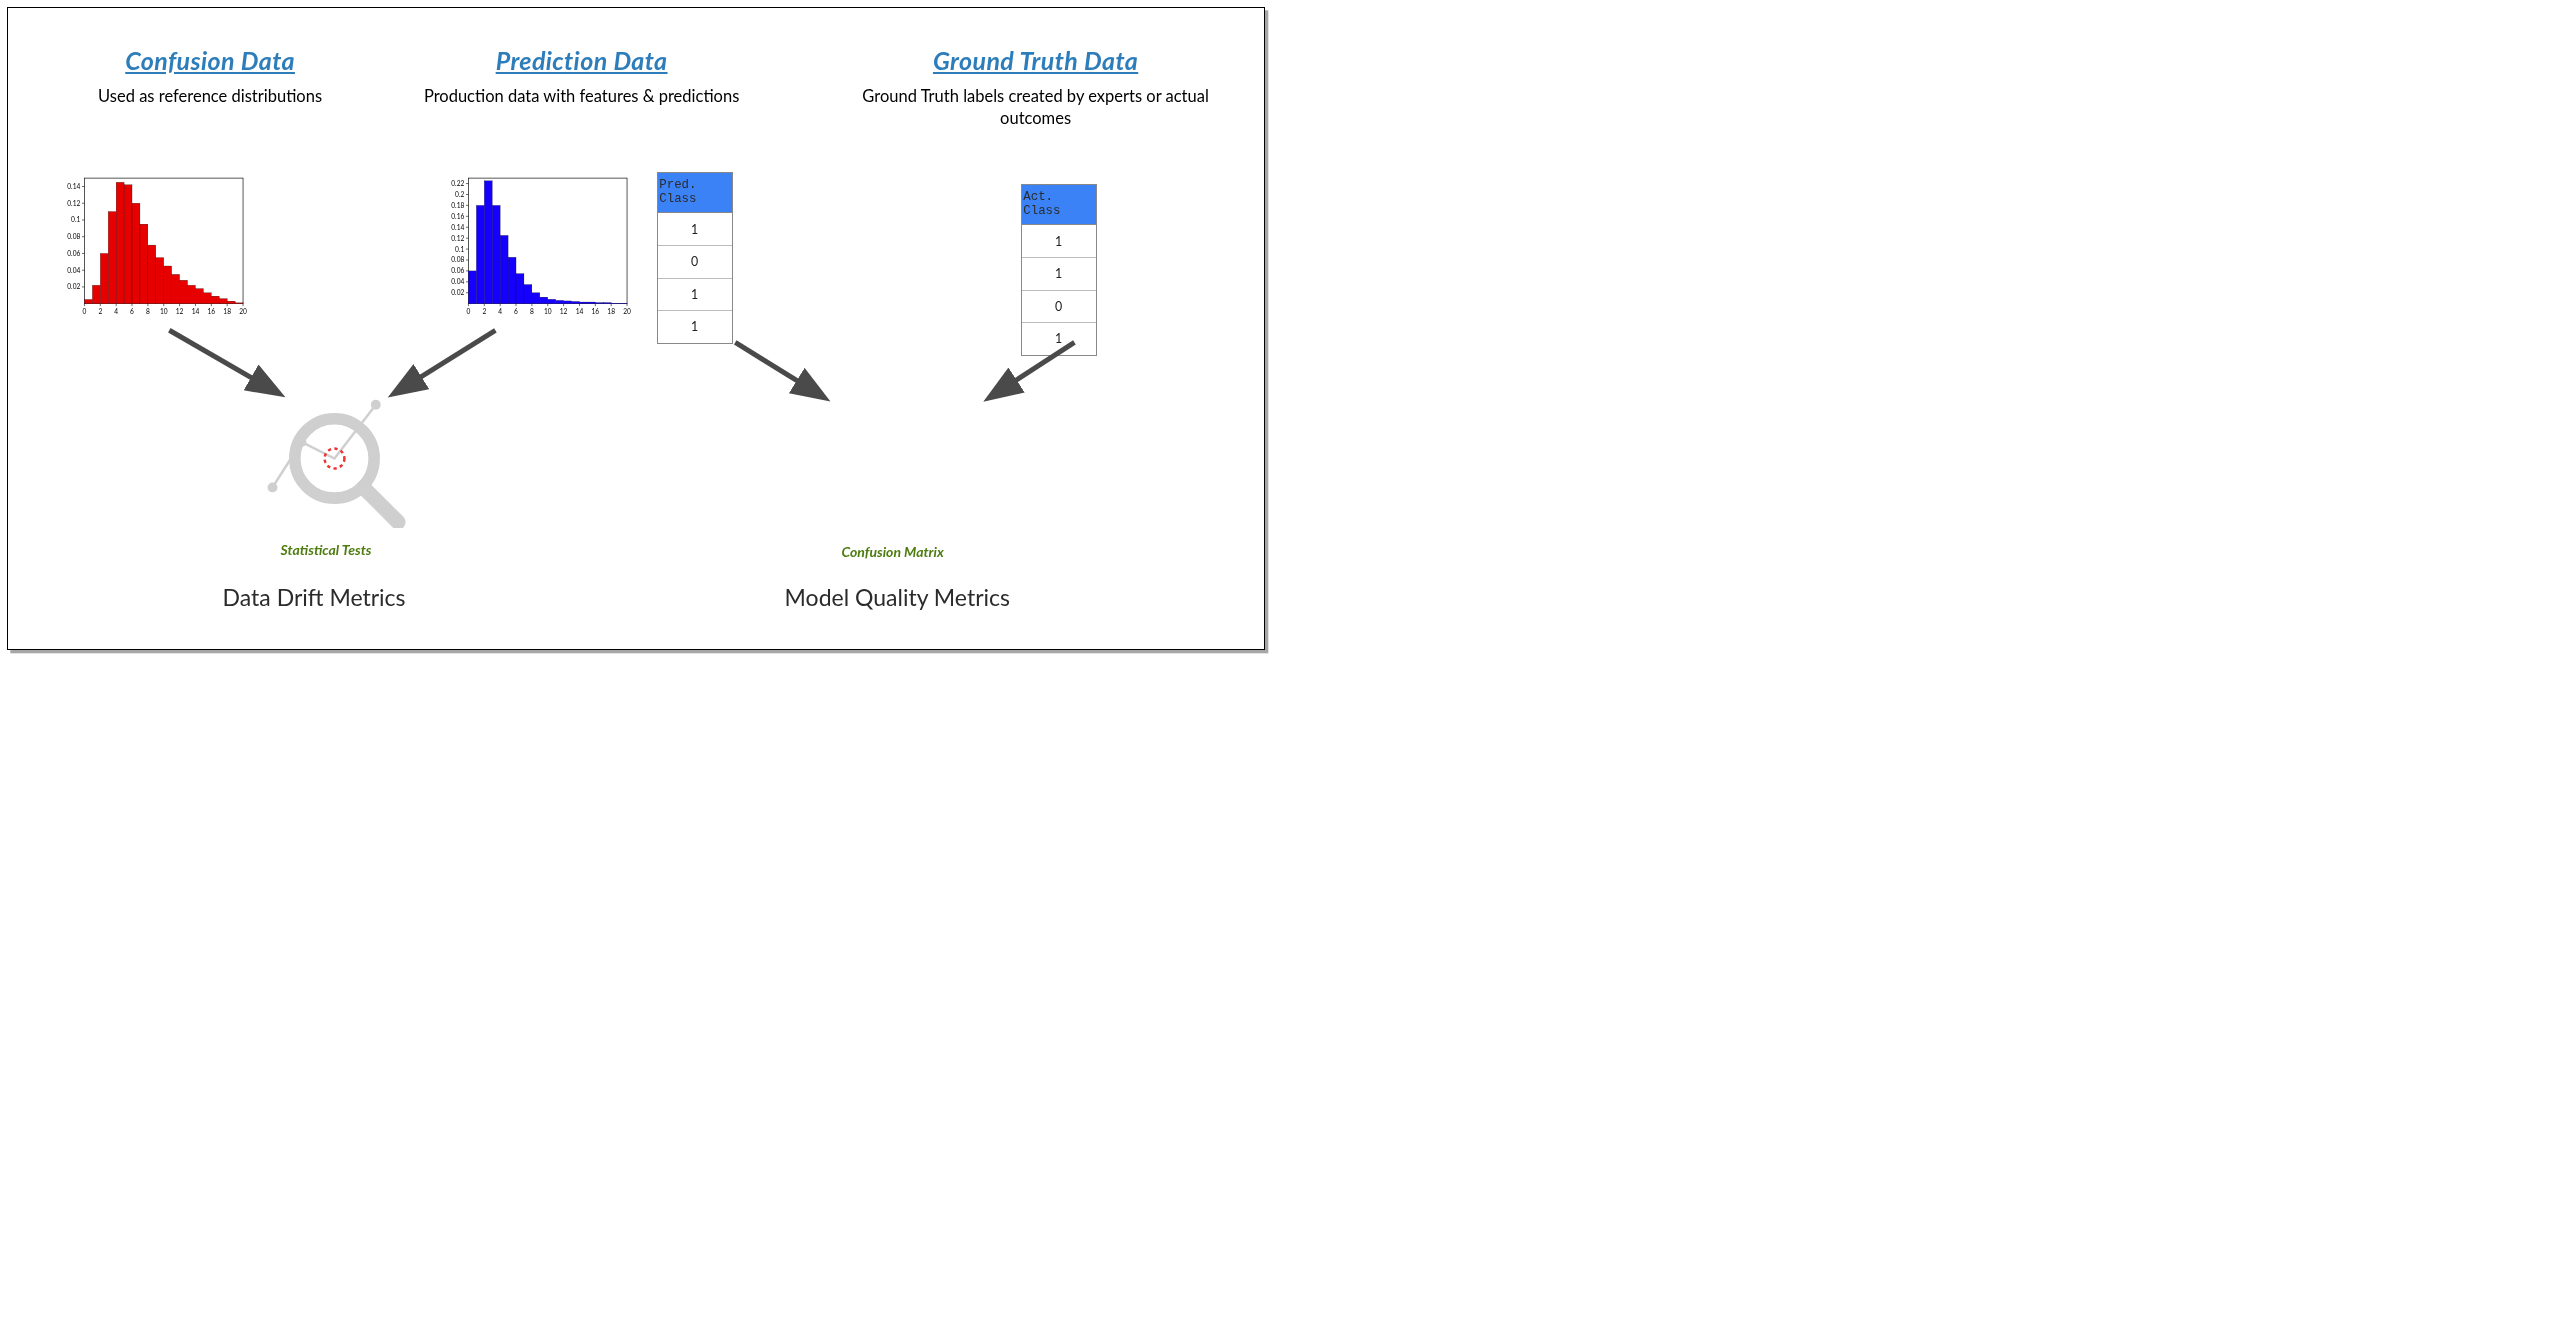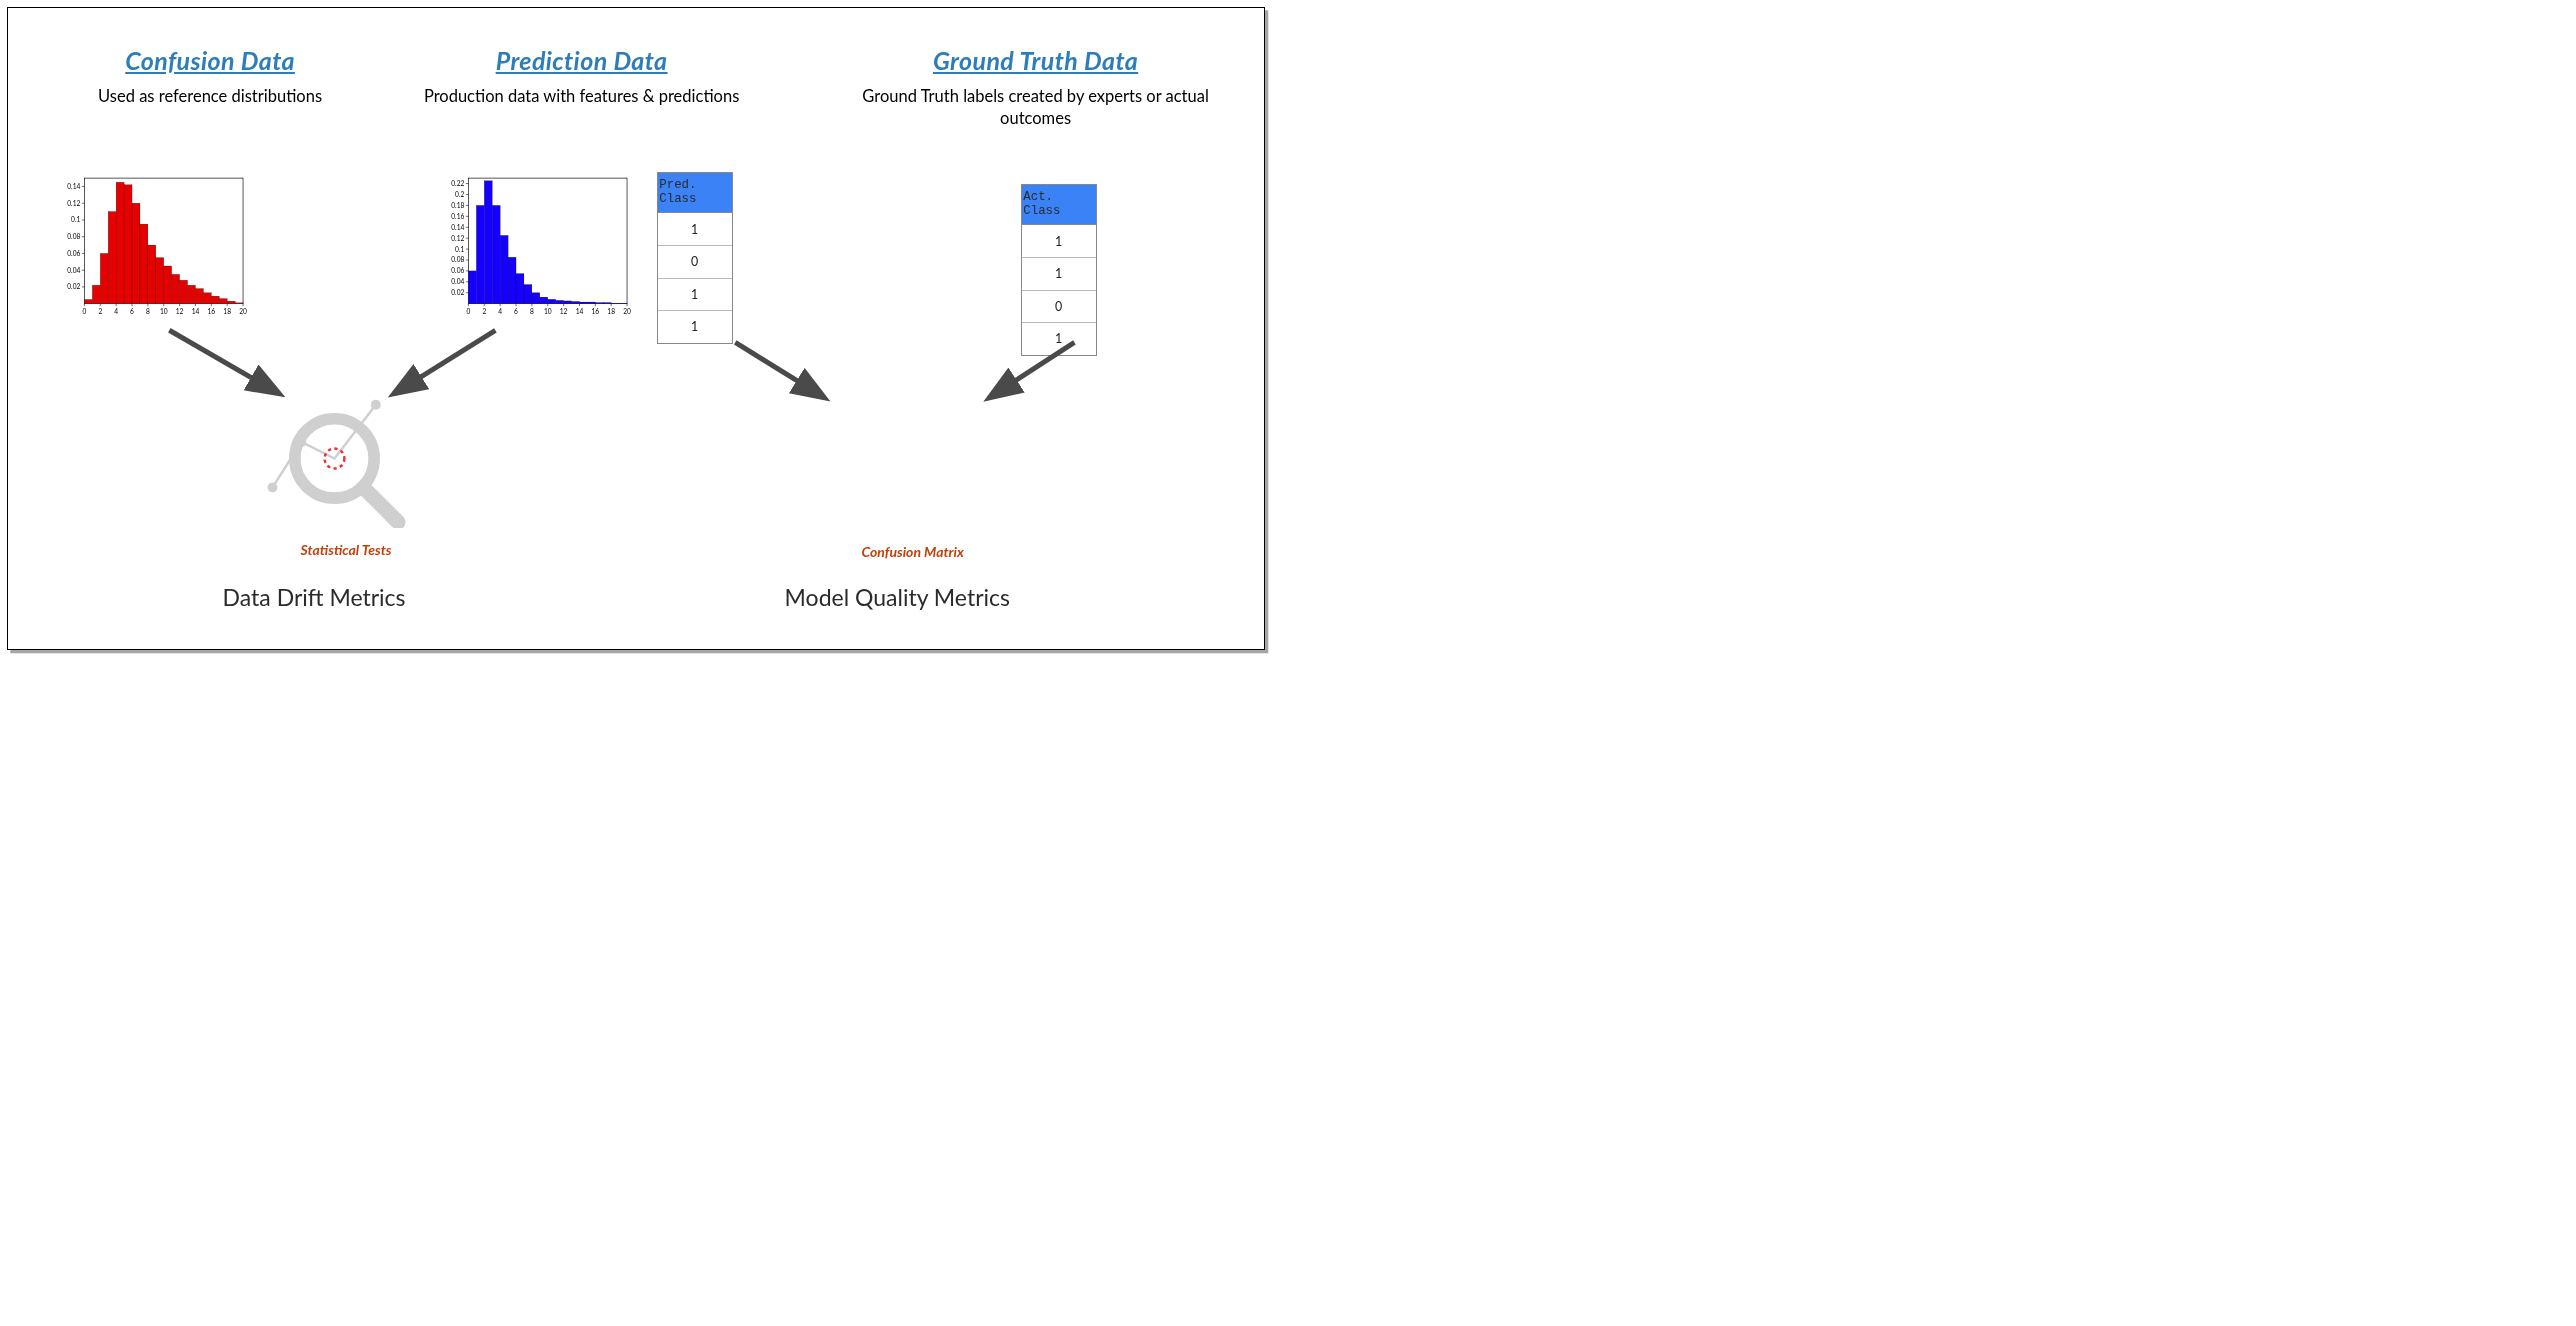--- a/index.html
+++ b/index.html
@@ -88,23 +88,22 @@
     position: absolute;
     left: 248px; top: 372px;
     width: 157px; height: 149px;
   }
 
   .stat-label, .conf-label {
     position: absolute;
     font-size: 14px;
     font-style: italic;
     font-weight: 700;
-    color: #c2410c;
+    color: #4d7c0f;
     white-space: nowrap;
-    margin-left: 20px;
   }
   .stat-label { left: 273px; top: 533px; }
   .conf-label { left: 834px; top: 535px; }
 
   
   .conf-matrix {
     position: absolute;
     left: 810px; top: 376px;
     width: 207px; height: 157px;
   }

